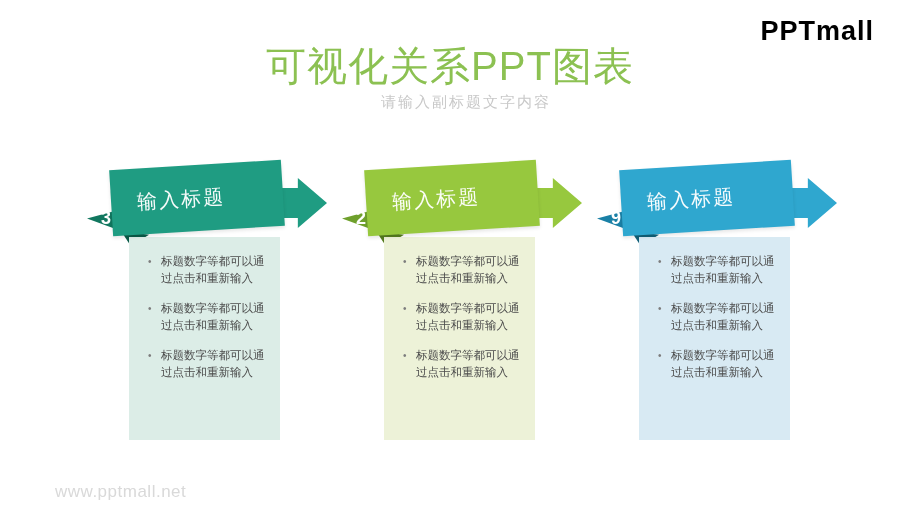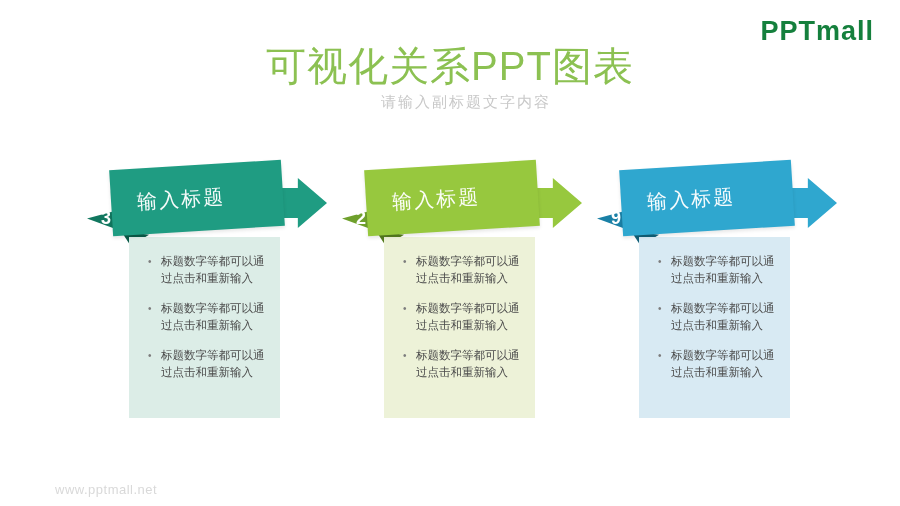--- a/index.html
+++ b/index.html
@@ -1,44 +1,44 @@
 <!DOCTYPE html>
 <html><head>
 <meta charset="utf-8">
 <style>
   html,body{margin:0;padding:0;background:#ffffff;}
   .stage{
     position:relative;width:900px;height:506px;background:#ffffff;overflow:hidden;
     font-family:"Liberation Sans","DejaVu Sans",sans-serif;
   }
   .logo{position:absolute;top:16px;right:26px;font-size:27px;font-weight:bold;
-    color:#15803d;letter-spacing:1px;}
+    color:#000000;letter-spacing:1px;}
   .page-title{position:absolute;top:44px;left:0;width:100%;text-align:center;
     font-size:40px;line-height:44px;font-weight:normal;color:#8cc152;letter-spacing:1px;}
   .page-subtitle{position:absolute;top:93px;left:16px;width:100%;text-align:center;
     font-size:15px;color:#c8c8c8;letter-spacing:2px;}
-  .watermark{position:absolute;left:55px;top:482px;font-size:13px;color:#d9d9d9;letter-spacing:0.5px;}
+  .watermark{position:absolute;left:55px;top:482px;font-size:17px;color:#d9d9d9;letter-spacing:0.5px;}
 
   .column{position:absolute;top:155px;width:250px;height:300px;}
   .col0{left:85px}.col1{left:340px}.col2{left:595px}
 
   .banner{position:absolute;left:26px;top:10px;width:172px;height:66px;
     transform:rotate(-3.5deg);z-index:2;display:flex;align-items:center;
     padding-left:26px;box-sizing:border-box;color:rgba(255,255,255,0.96);
     font-size:20px;letter-spacing:2px;box-shadow:0 2px 4px rgba(0,0,0,0.10);}
   .arrow{position:absolute;left:188px;top:23px;width:54px;height:50px;z-index:1;
     clip-path:polygon(0 20%,46% 20%,46% 0,100% 50%,46% 100%,46% 80%,0 80%);}
   .pennant{position:absolute;left:2px;top:50px;width:50px;height:30px;z-index:1;
     clip-path:polygon(0 45%,100% 0,90% 100%);}
   .fold{position:absolute;left:36px;top:76px;width:28px;height:15px;z-index:0;
     clip-path:polygon(0 0,100% 25%,35% 100%);}
   .num{position:absolute;left:16px;top:52px;z-index:3;color:#ffffff;
     font-size:18px;line-height:22px;font-weight:bold;}
 
-  .panel{position:absolute;left:44px;top:82px;width:151px;height:181px;
+  .panel{position:absolute;left:44px;top:82px;width:151px;height:203px;
     box-sizing:border-box;padding:16px 10px 0 17px;}
   .bullets{list-style:none;margin:0;padding:0;}
   .bullets li{position:relative;padding-left:15px;margin-bottom:13px;width:124px;
     box-sizing:border-box;font-size:11.5px;line-height:17px;color:#4b4b4b;}
   .bullets li::before{content:"\2022";position:absolute;left:2px;top:0;
     font-size:10px;color:#7d7d7d;}
 
   
   .col0 .banner,.col0 .arrow{background:#1f9c82;}
   .col0 .pennant{background:#11775f;}

